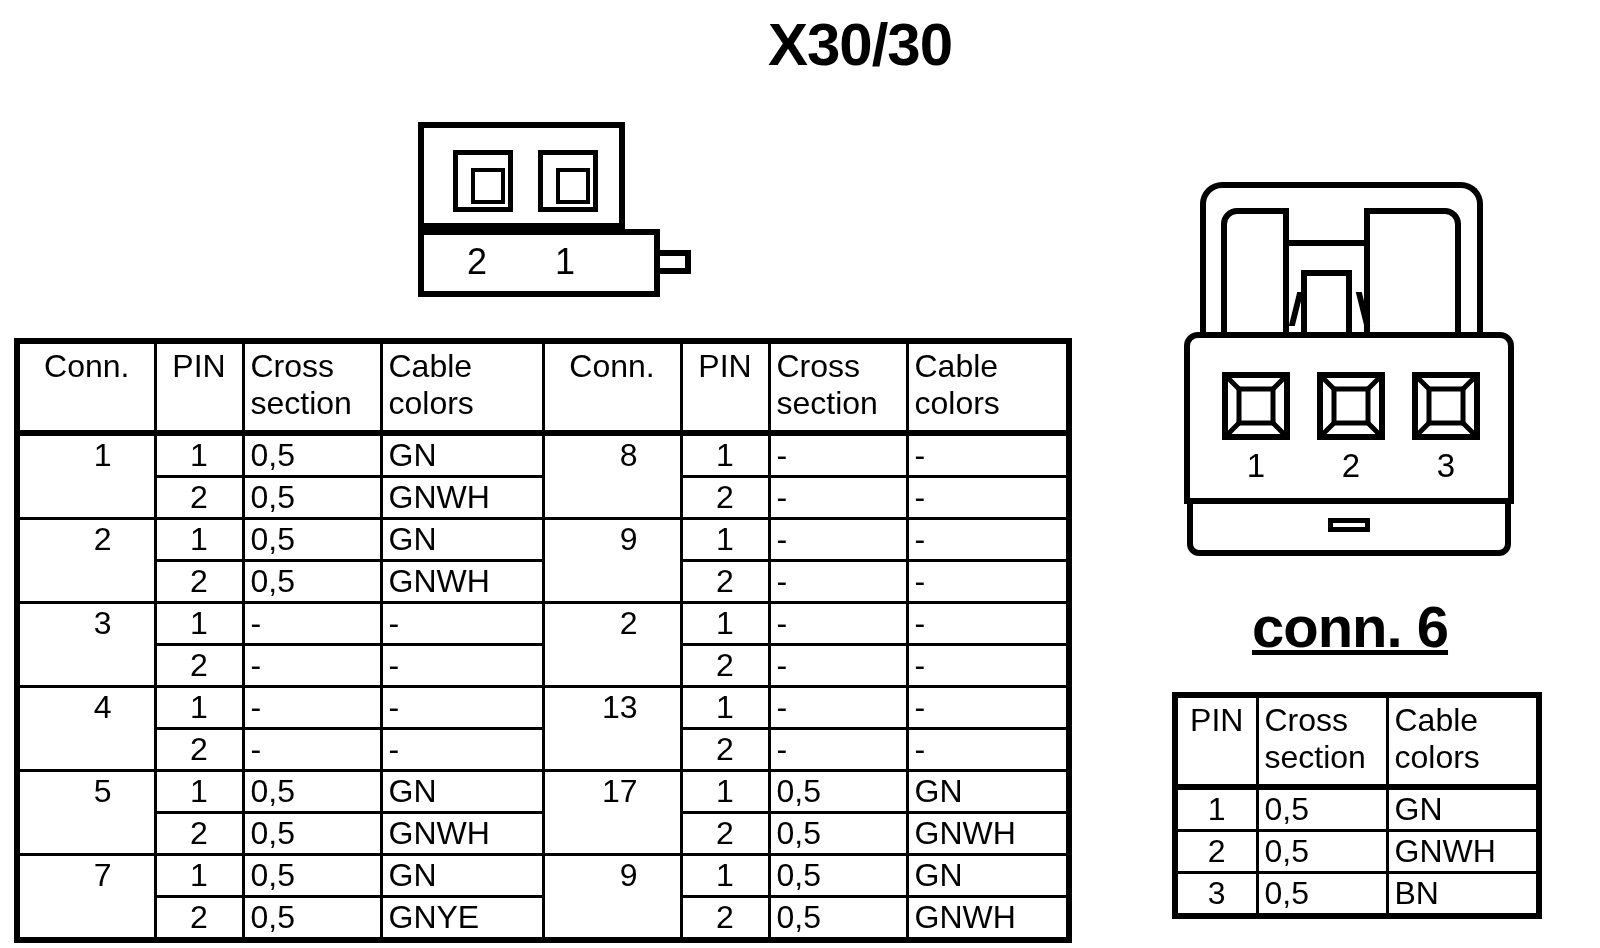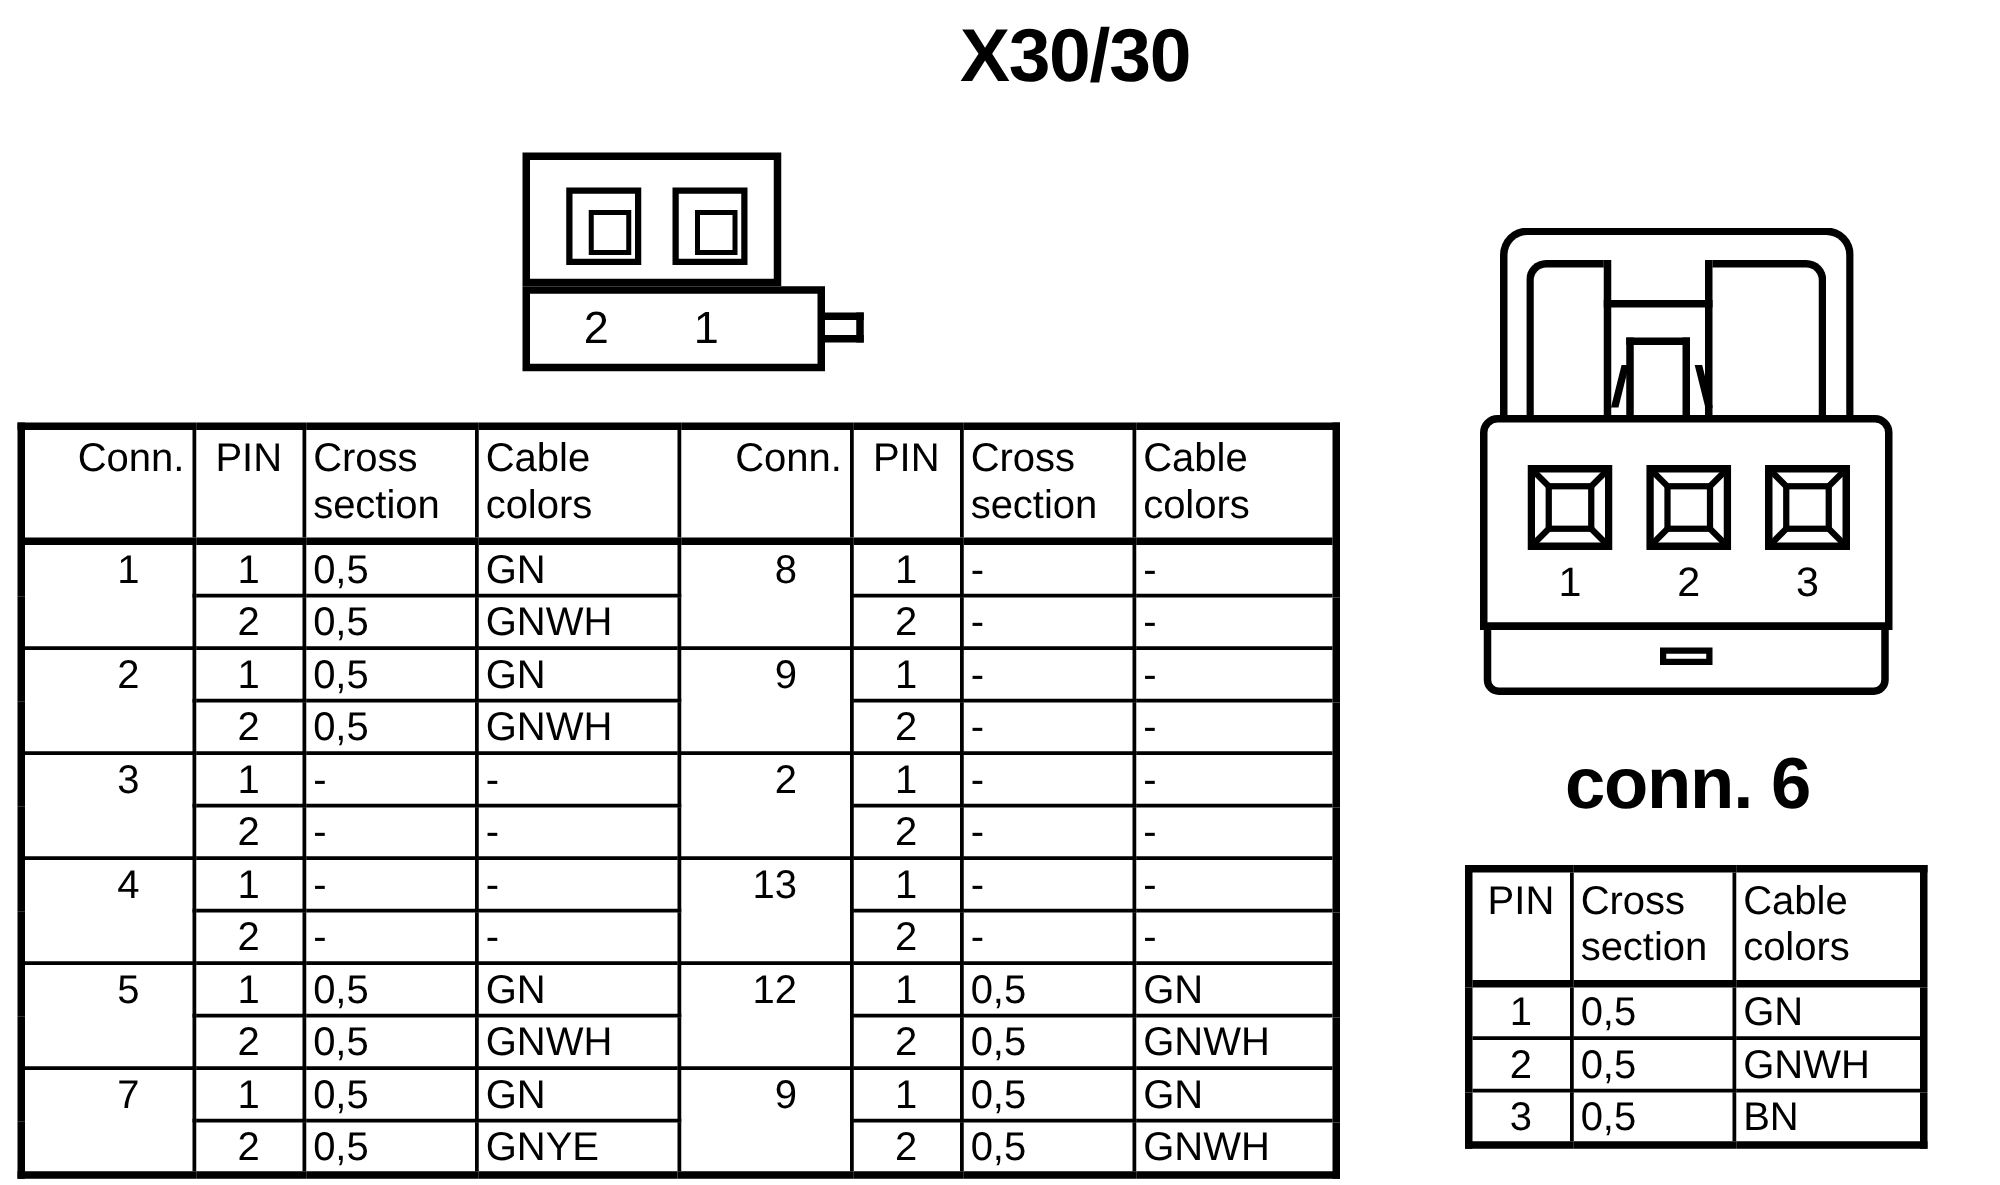--- a/index.html
+++ b/index.html
@@ -126,21 +126,21 @@
   #main-table thead th {
     text-align: center;
     vertical-align: top;
     height: 92px;
     padding-top: 4px;
   }
   #main-table .col-conn  { width: 138px; text-align: right;  padding-right: 42px; }
   #main-table .col-pin   { width: 88px;  text-align: center; }
   #main-table .col-cross { width: 138px; text-align: left; }
   #main-table .col-cable { width: 162px; text-align: left; }
-  #main-table thead .col-conn { padding-right: 6px; }
+  #main-table thead .col-conn { text-align: center; padding-right: 6px; }
   #main-table .thick-left { border-left-width: 6px; }
   #main-table .thick-right { border-right-width: 6px; }
   #main-table .thick-top { border-top-width: 6px; }
   #main-table .thick-bottom { border-bottom-width: 6px; }
 
   
   #conn6-figure {
     position: absolute;
     left: 1184px;
     top: 182px;
@@ -268,20 +268,21 @@
   #conn6-caption {
     position: absolute;
     left: 1150px;
     top: 594px;
     width: 400px;
     text-align: center;
     font-size: 58px;
     font-weight: bold;
     line-height: 66px;
     letter-spacing: -1px;
+    text-decoration: underline;
   }
 
   
   #conn6-table {
     position: absolute;
     left: 1172px;
     top: 692px;
     width: 364px;
     border-collapse: collapse;
     table-layout: fixed;
@@ -428,21 +429,21 @@
         <td class="col-cable">-</td>
         <td class="col-pin">2</td>
         <td class="col-cross">-</td>
         <td class="col-cable thick-right">-</td>
       </tr>
       <tr>
         <td class="col-conn thick-left" rowspan="2">5</td>
         <td class="col-pin">1</td>
         <td class="col-cross">0,5</td>
         <td class="col-cable">GN</td>
-        <td class="col-conn" rowspan="2">12</td>
+        <td class="col-conn" rowspan="2">17</td>
         <td class="col-pin">1</td>
         <td class="col-cross">0,5</td>
         <td class="col-cable thick-right">GN</td>
       </tr>
       <tr>
         <td class="col-pin">2</td>
         <td class="col-cross">0,5</td>
         <td class="col-cable">GNWH</td>
         <td class="col-pin">2</td>
         <td class="col-cross">0,5</td>

